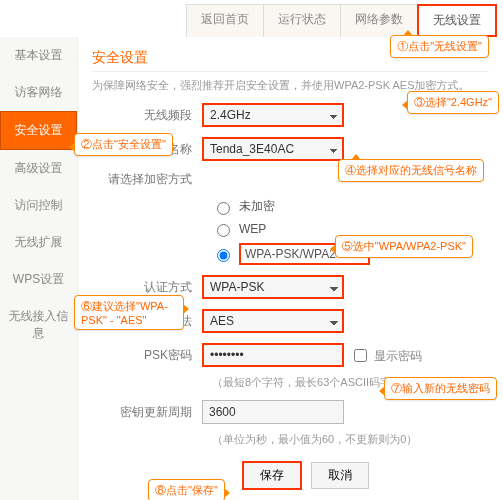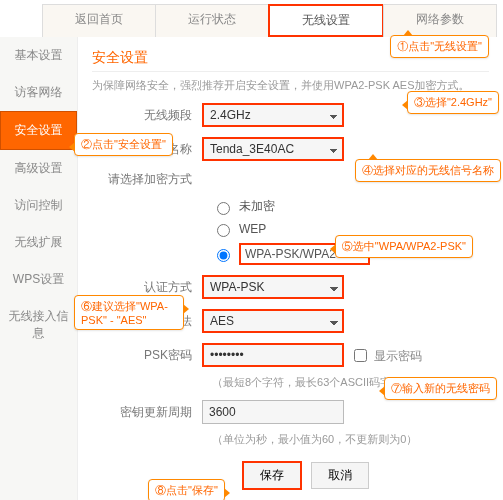--- a/index.html
+++ b/index.html
@@ -14,21 +14,21 @@
     overflow: hidden;
   }
   .topnav {
     display: flex;
     justify-content: flex-end;
     padding: 4px 6px 0 0;
     gap: 0;
     background: #fff;
   }
   .tab {
-    padding: 6px 32px;
+    padding: 6px 14px;
     border: 1px solid #ddd;
     border-bottom: none;
     background: #faf7f2;
     color: #888;
     margin-left: -1px;
     cursor: pointer;
   }
   .tab.active {
     border: 2px solid #f60;
     border-bottom: 2px solid #fff;
@@ -117,22 +117,22 @@
   .arrow-right::after{ right:-6px; top:8px; border-top:5px solid transparent;border-bottom:5px solid transparent;border-left:6px solid #f80;}
   .arrow-up::after{ top:-6px; left:12px; border-left:5px solid transparent;border-right:5px solid transparent;border-bottom:6px solid #f80;}
   .cb { display:inline-flex; align-items:flex-end; gap:4px; margin-left:6px; color:#888;}
 </style>
 </head>
 <body>
 
 <div class="topnav">
   <div class="tab">返回首页</div>
   <div class="tab">运行状态</div>
+  <div class="tab">网络参数</div>
   <div class="tab active redbox">无线设置</div>
-  <div class="tab">网络参数</div>
 </div>
 
 <div class="main">
   <div class="sidebar">
     <div class="side-item">基本设置</div>
     <div class="side-item">访客网络</div>
     <div class="side-item active">安全设置</div>
     <div class="side-item">高级设置</div>
     <div class="side-item">访问控制</div>
     <div class="side-item">无线扩展</div>
@@ -204,19 +204,19 @@
     <div class="hint">（单位为秒，最小值为60，不更新则为0）</div>
 
     <div class="btns">
       <button class="btn redbox">保存</button>
       <button class="btn">取消</button>
     </div>
 
     <div class="callout arrow-up" style="top:-2px; right:14px;">①点击"无线设置"</div>
     <div class="callout arrow-left" style="top:96px; left:-4px;">②点击"安全设置"</div>
     <div class="callout arrow-left" style="top:54px; right:4px;">③选择"2.4GHz"</div>
-    <div class="callout arrow-up" style="top:122px; right:2px;">④选择对应的无线信号名称</div>
+    <div class="callout arrow-up" style="top:122px; right:19px;">④选择对应的无线信号名称</div>
     <div class="callout arrow-left" style="top:198px; right:30px;">⑤选中"WPA/WPA2-PSK"</div>
     <div class="callout arrow-right" style="top:258px; left:-4px; white-space:normal; width:110px;">⑥建议选择"WPA-PSK" - "AES"</div>
     <div class="callout arrow-left" style="top:340px; right:6px;">⑦输入新的无线密码</div>
     <div class="callout arrow-right" style="top:442px; left:70px;">⑧点击"保存"</div>
   </div>
 </div>
 
 </body></html>

